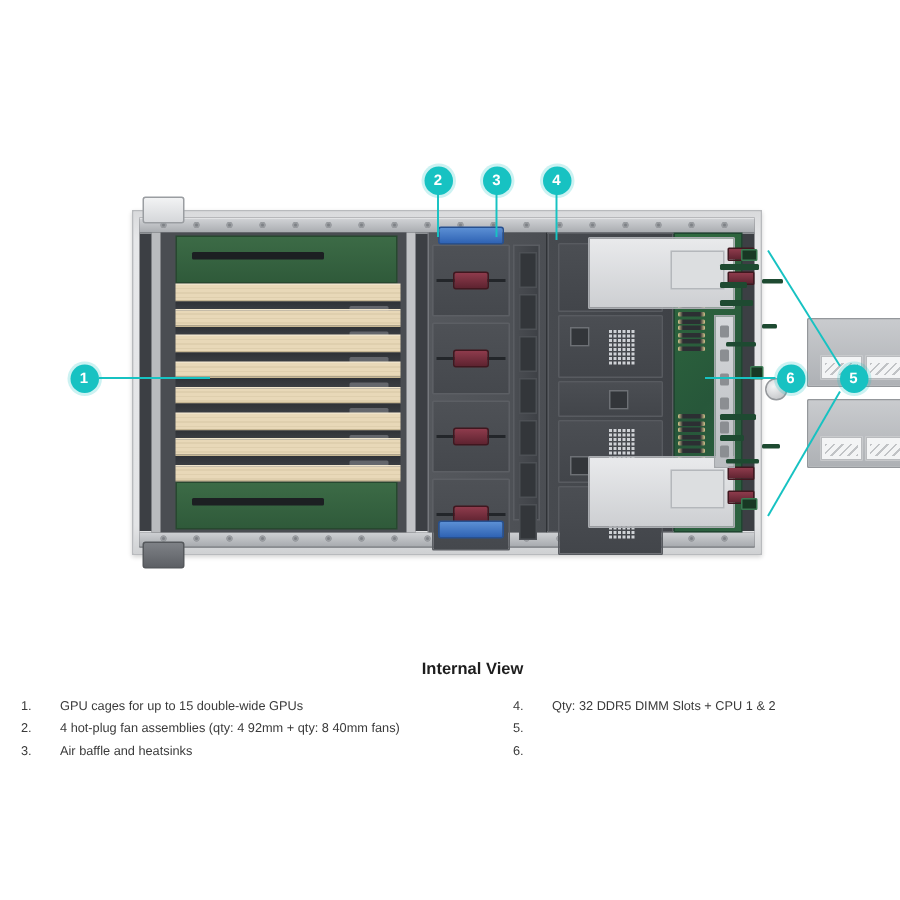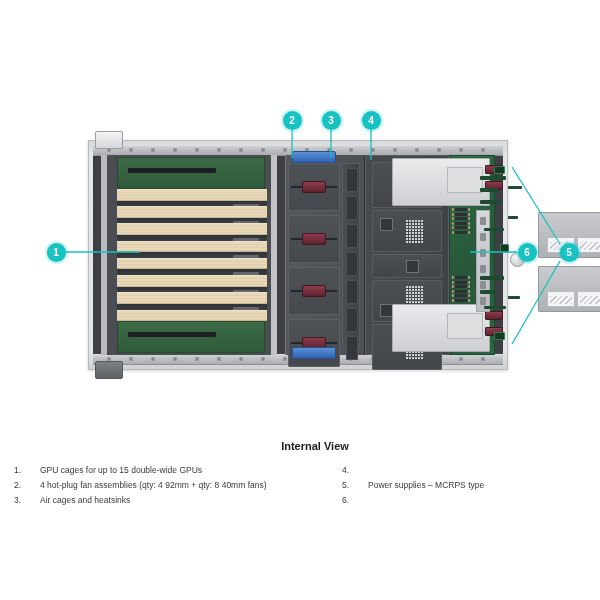--- a/index.html
+++ b/index.html
@@ -813,31 +813,31 @@
         <div class="legend-row">
           <span class="legend-num">1.</span>
           <span class="legend-txt">GPU cages for up to 15 double-wide GPUs</span>
         </div>
         <div class="legend-row">
           <span class="legend-num">2.</span>
           <span class="legend-txt">4 hot-plug fan assemblies (qty: 4 92mm + qty: 8 40mm fans)</span>
         </div>
         <div class="legend-row">
           <span class="legend-num">3.</span>
-          <span class="legend-txt">Air cages and heatsinks</span>
+          <span class="legend-txt">Air baffle and heatsinks</span>
         </div>
       </div>
 
       <div class="legend-col right">
         <div class="legend-row">
           <span class="legend-num">4.</span>
+          <span class="legend-txt">Qty: 32 DDR5 DIMM Slots + CPU 1 &amp; 2</span>
         </div>
         <div class="legend-row">
           <span class="legend-num">5.</span>
-          <span class="legend-txt">Power supplies – MCRPS type</span>
         </div>
         <div class="legend-row">
           <span class="legend-num">6.</span>
         </div>
       </div>
     </div>
   </div>
 
 </div>
 

